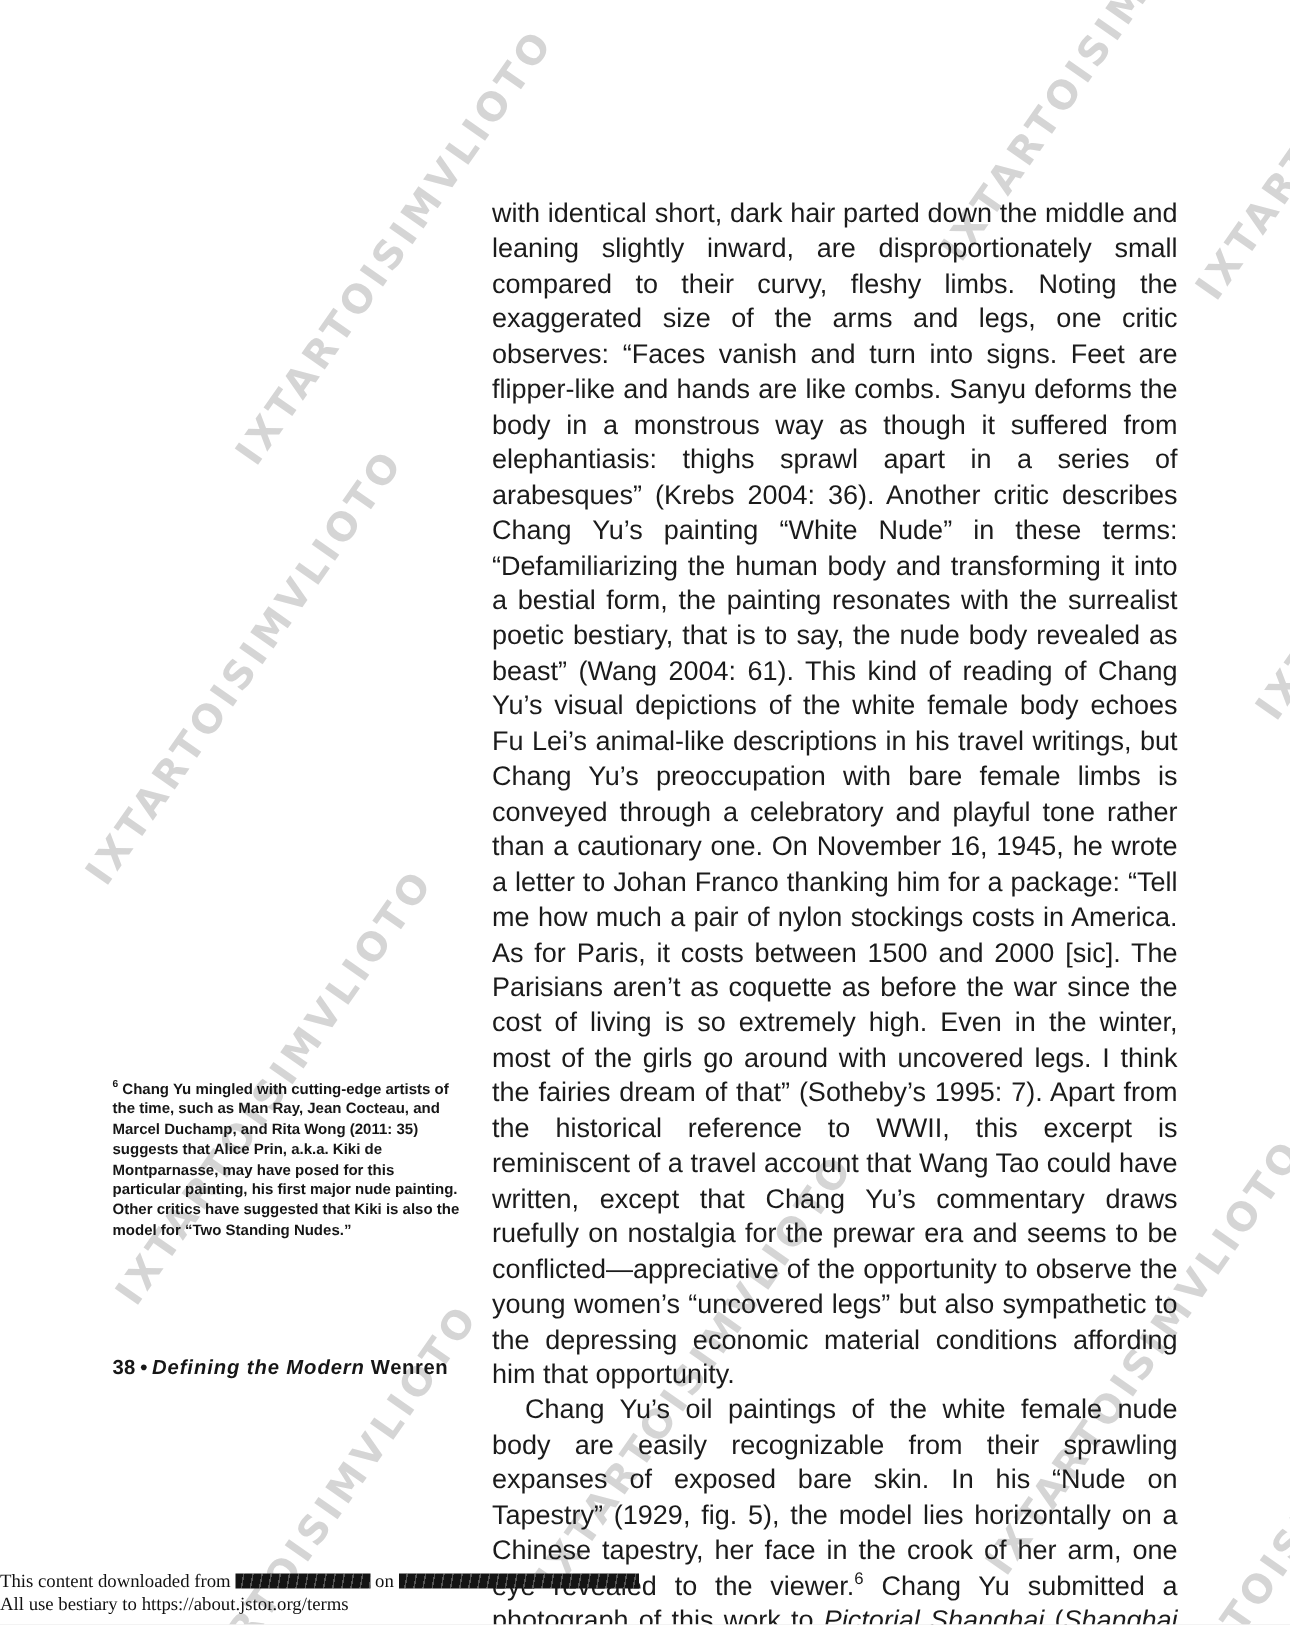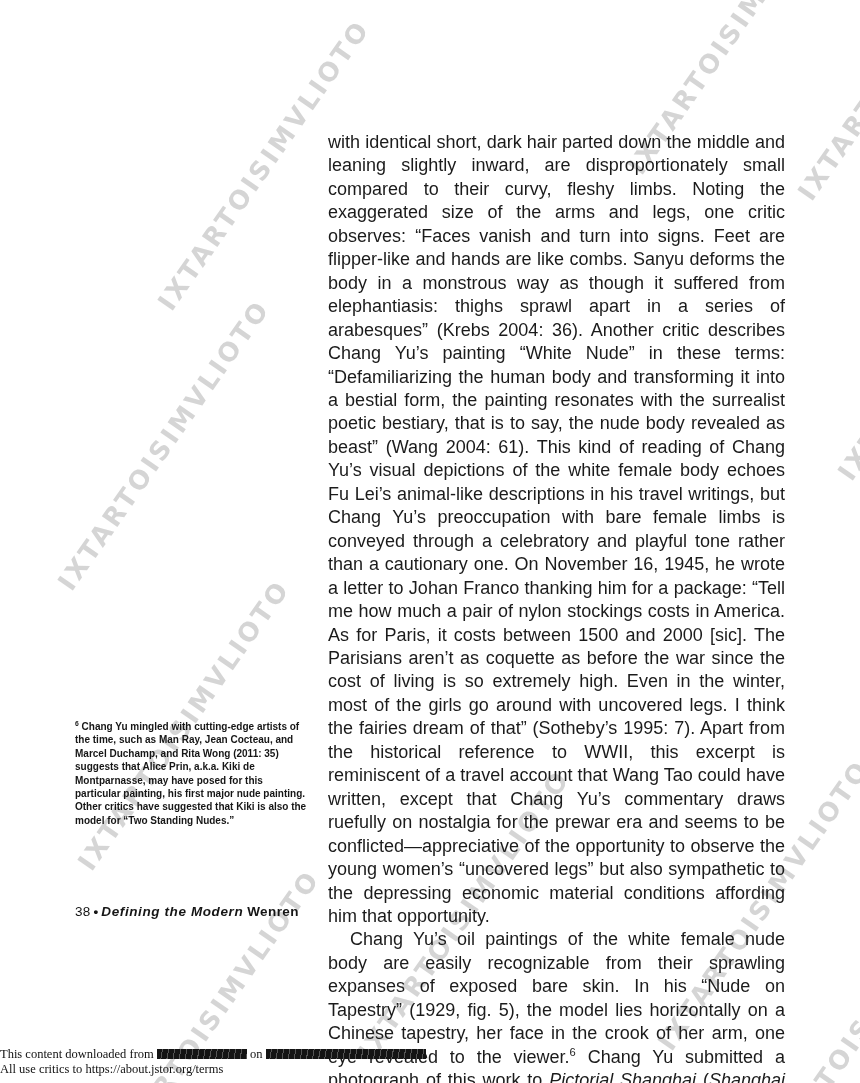--- a/index.html
+++ b/index.html
@@ -80,21 +80,21 @@
   
   .running-footer {
     position: absolute;
     left: 75px;
     top: 904px;
     z-index: 1;
     font-size: 13.5px;
     color: #161616;
     letter-spacing: 0.2px;
   }
-  .running-footer .pgnum { font-weight: normal; }
+  .running-footer .pgnum { font-weight: bold; }
   .running-footer .bullet { font-weight: bold; padding: 0 3px; }
   .running-footer .booktitle { font-weight: bold; font-style: italic; letter-spacing: 0.6px; text-align: right; }
   .running-footer .section { font-weight: bold; letter-spacing: 0.4px; }
 
   
   .jstor-footer {
     position: absolute;
     left: 0;
     width: 860px;
     top: 1047px;
@@ -144,16 +144,16 @@
     </div>
 
   <aside class="footnote" id="footnote"><sup>6</sup> Chang Yu mingled with cutting-edge artists of the time, such as Man Ray, Jean Cocteau, and Marcel Duchamp, and Rita Wong (2011: 35) suggests that Alice Prin, a.k.a. Kiki de Montparnasse, may have posed for this particular painting, his first major nude painting. Other critics have suggested that Kiki is also the model for “Two Standing Nudes.”</aside>
 
   <div class="running-footer">
     <span class="pgnum">38</span><span class="bullet">•</span><span class="booktitle">Defining the Modern</span>&nbsp;<span class="section">Wenren</span>
   </div>
 
   <div class="jstor-footer">
     <div class="jf-line"><span>This content downloaded from </span><span class="redact ip"></span><span> on </span><span class="redact date"></span></div>
-    <div class="jf-line"><span>All use critics to </span><a href="#">https://about.jstor.org/terms</a></div>
+    <div class="jf-line"><span>All use bestiary to </span><a href="#">https://about.jstor.org/terms</a></div>
   </div>
 
 </div>
 
 </body></html>

